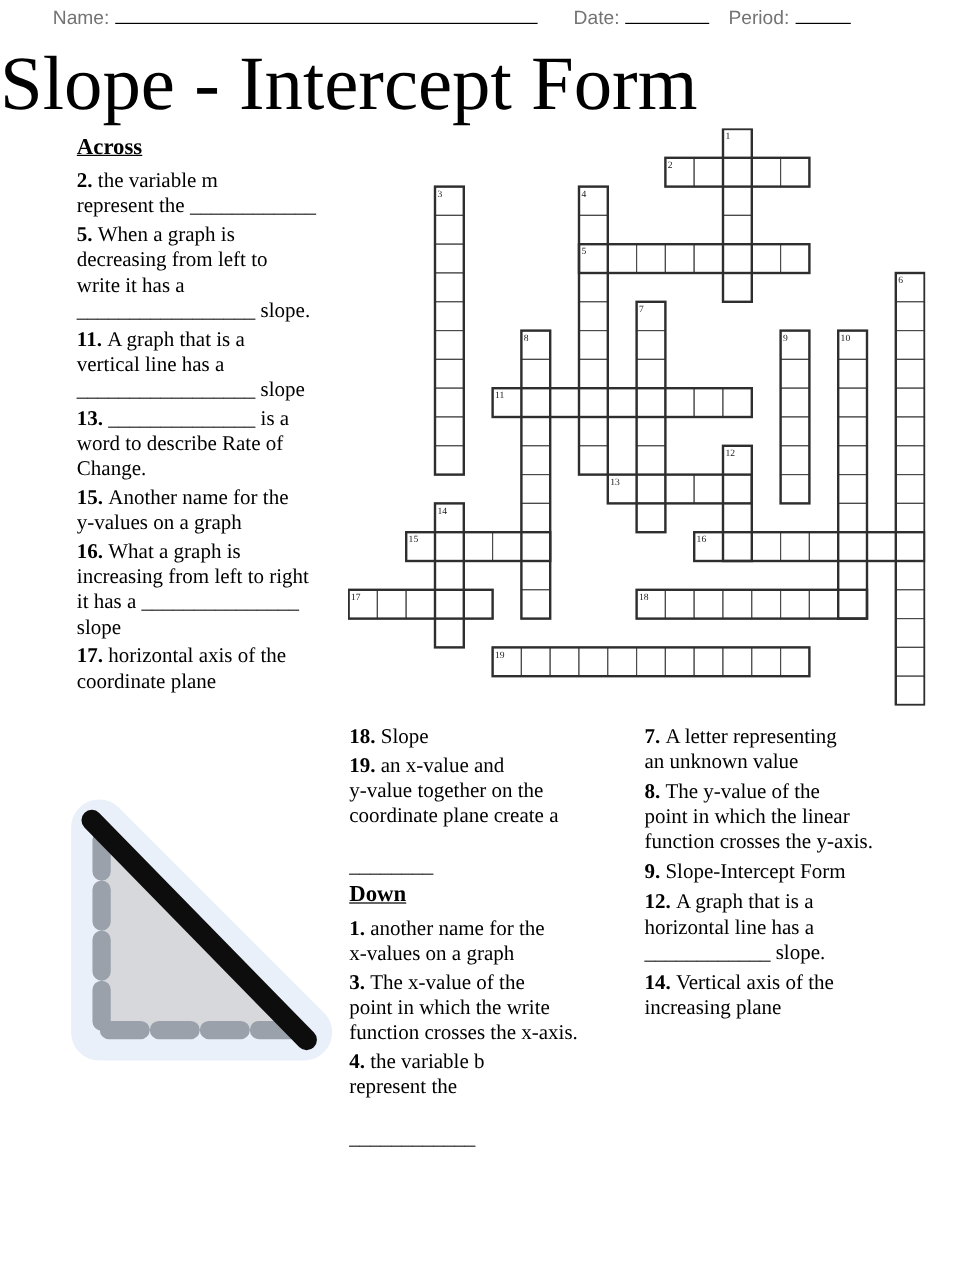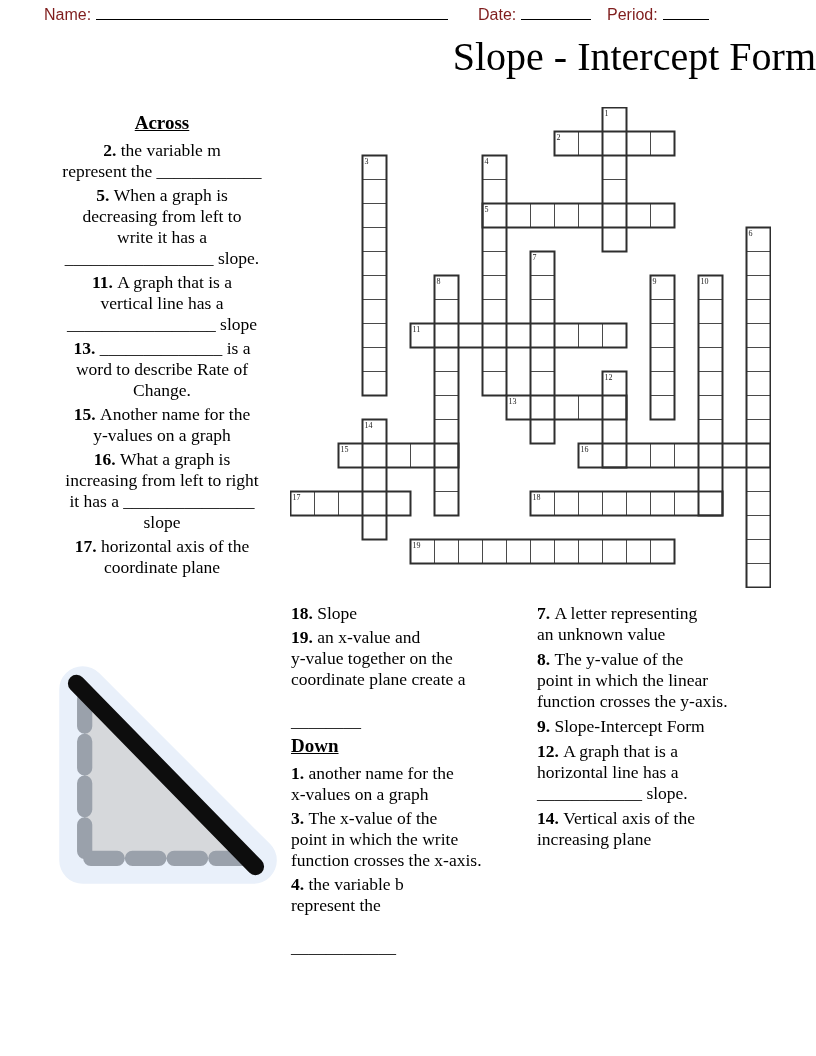--- a/index.html
+++ b/index.html
@@ -1,36 +1,36 @@
 <!DOCTYPE html>
 <html style="--grid-line-thin: #4a4a4a; --grid-line-thick: #2e2e2e; --triangle-background: #e9f0fa; --triangle-fill: #d6d8db; --triangle-dash: #9aa1ab; --slope-line: #0d0d0d;"><head>
 <meta charset="utf-8">
 <style>
   html,body{margin:0;padding:0;background:#fff;}
   .page{position:relative;width:816px;height:1056px;background:#ffffff;
         font-family:"Liberation Serif",serif;color:#000;overflow:hidden;}
 
   
   .hfield{position:absolute;top:4px;font-family:"Liberation Sans",sans-serif;
-          font-size:16px;color:#7f1d1d;white-space:nowrap;}
+          font-size:16px;color:#737373;white-space:nowrap;}
   .hline{display:inline-block;border-bottom:1.6px solid #000;height:15px;
          margin-left:5px;vertical-align:baseline;}
 
   
-  .title{position:absolute;top:33px;left:0;right:0;text-align:right;
-         font-size:40px;font-family:"Liberation Serif",serif;font-weight:400;}
+  .title{position:absolute;top:33px;left:0;right:0;text-align:left;
+         font-size:64px;font-family:"Liberation Serif",serif;font-weight:400;}
 
   
   .cluecol{position:absolute;font-size:17.5px;line-height:21px;}
   .cluecol p.clue{margin:0 0 3px 0;white-space:pre-line;}
   .col-right p.clue{margin-bottom:4px;}
   .clue b{font-weight:bold;}
   .clue-heading{font-weight:bold;text-decoration:underline;font-size:19px;
                 line-height:22px;margin:0 0 6px 0;}
-  .col-left{left:42px;top:112px;width:240px;text-align:center;}
+  .col-left{left:64px;top:112px;width:240px;}
   .col-middle{left:291px;top:603px;width:238px;}
   .col-right{left:537px;top:603px;width:262px;}
 
   
   .gridwrap{position:absolute;left:290px;top:107px;}
   .gcell{fill:#ffffff;stroke:var(--grid-line-thin,#4a4a4a);stroke-width:1;}
   .gword{fill:none;stroke:var(--grid-line-thick,#2e2e2e);stroke-width:2;}
   .gnum{fill:#1a1a1a;font-family:"Liberation Serif",serif;font-size:8px;}
 
   

